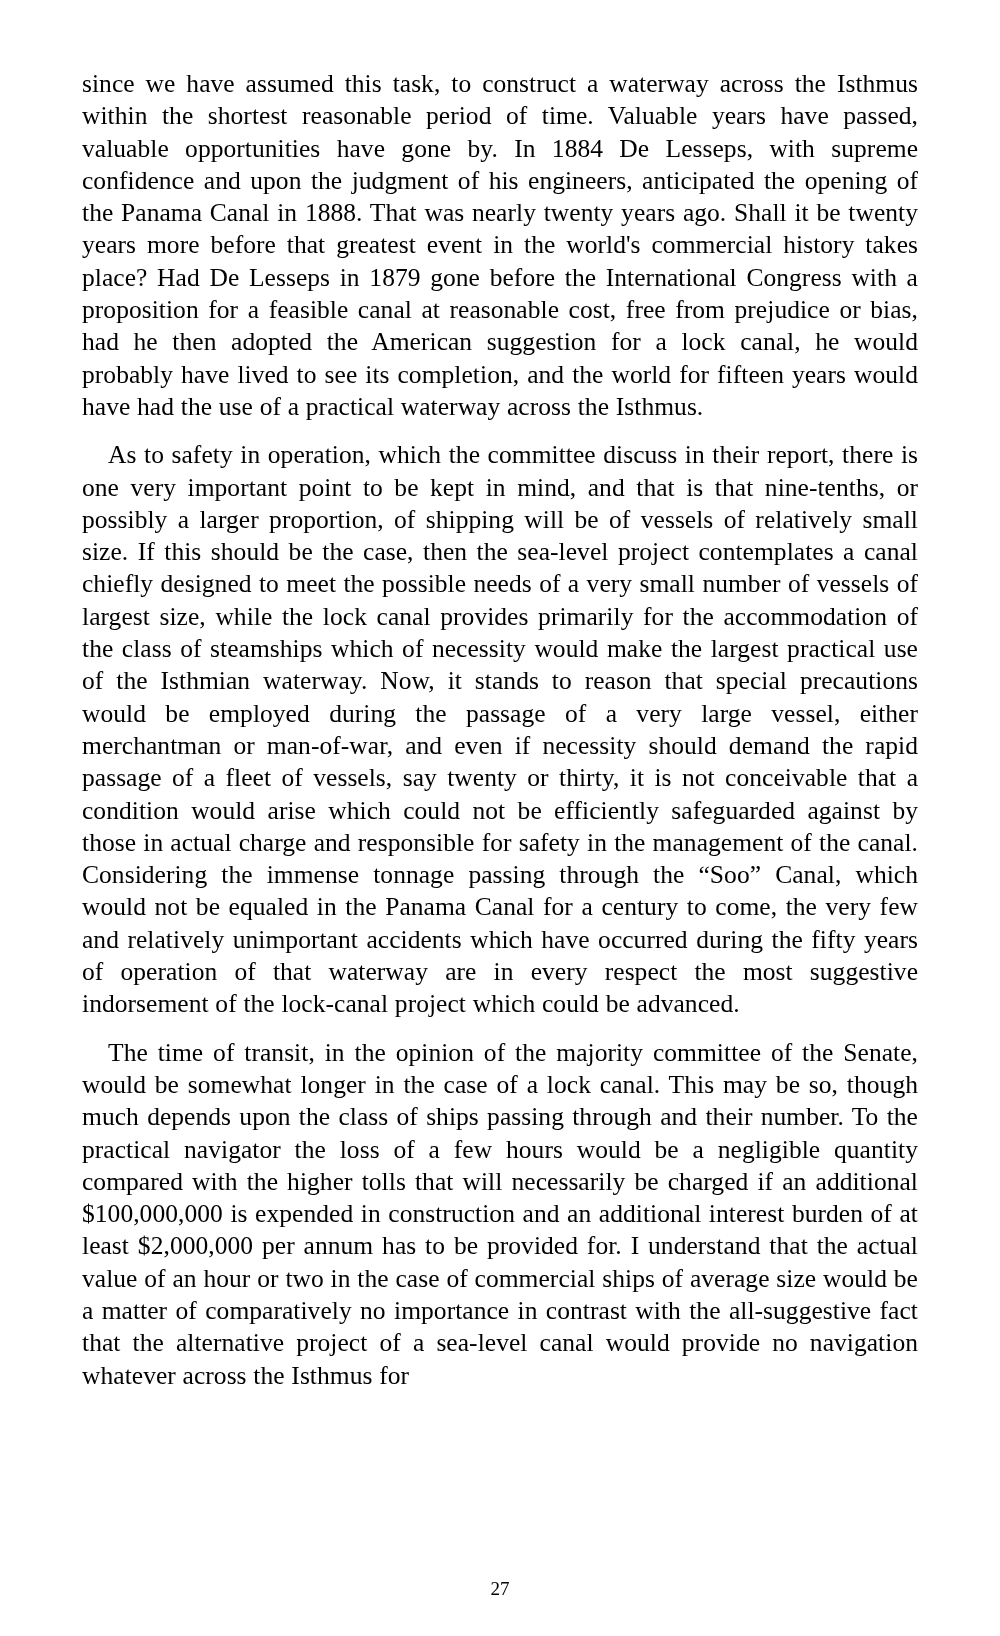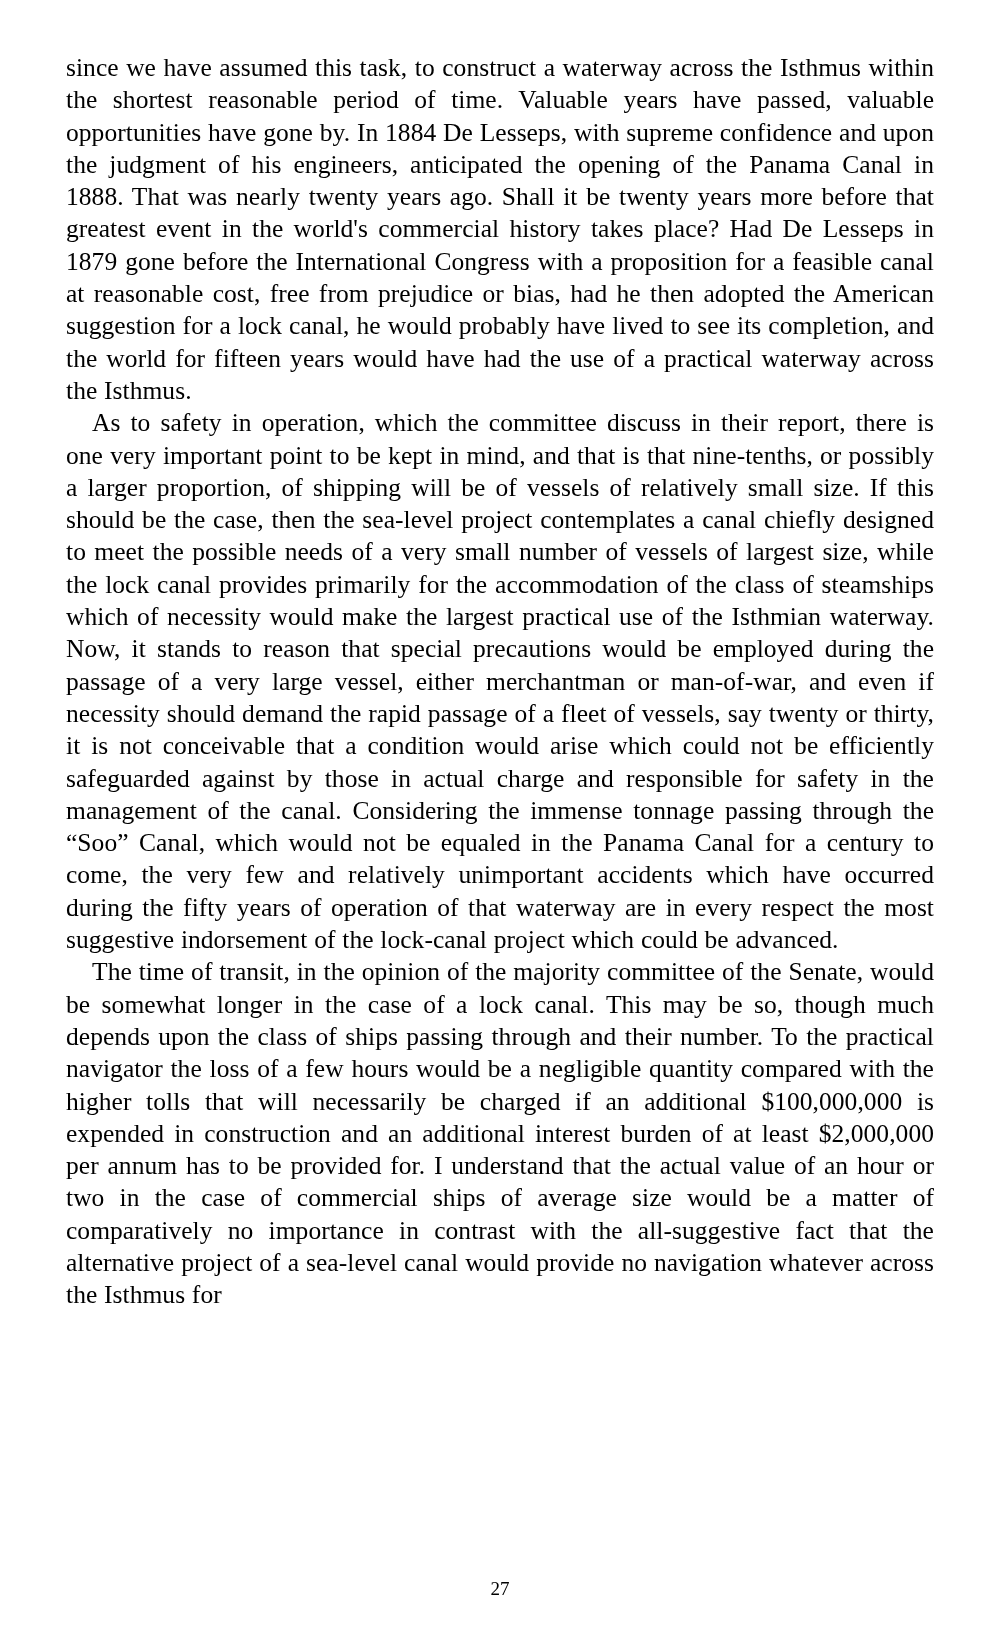--- a/index.html
+++ b/index.html
@@ -24,21 +24,21 @@
   }
   .body-text {
     font-size: 25.5px;
     line-height: 32.3px;
     text-align: justify;
     text-justify: inter-word;
     letter-spacing: 0.05px;
     word-spacing: 0.3px;
   }
   .body-text p {
-    margin: 0;
+    margin: 16px;
     text-indent: 26px;
   }
   .body-text p.no-indent {
     text-indent: 0;
   }
   .page-number {
     position: absolute;
     bottom: 36px;
     left: 0;
     width: 1000px;

